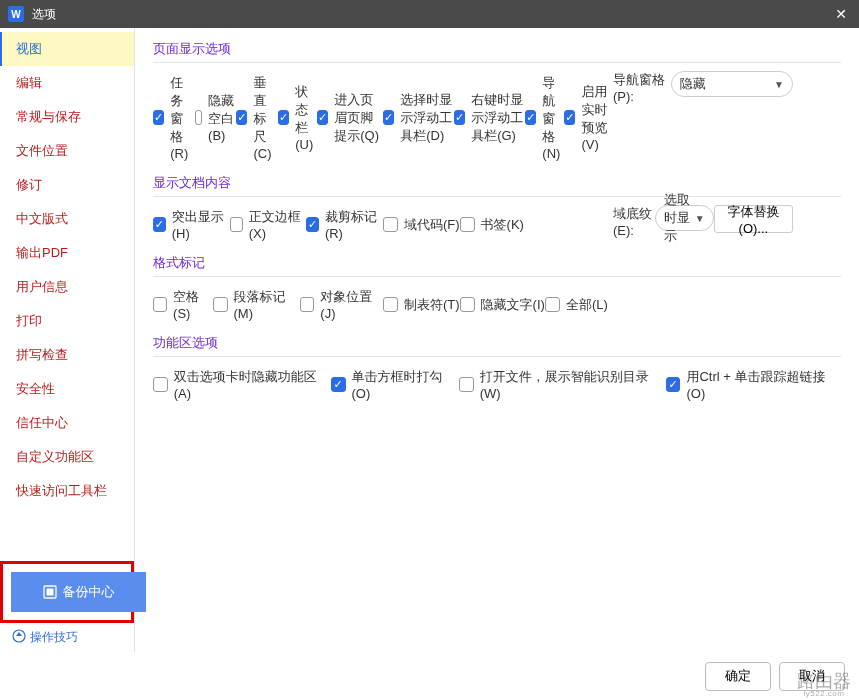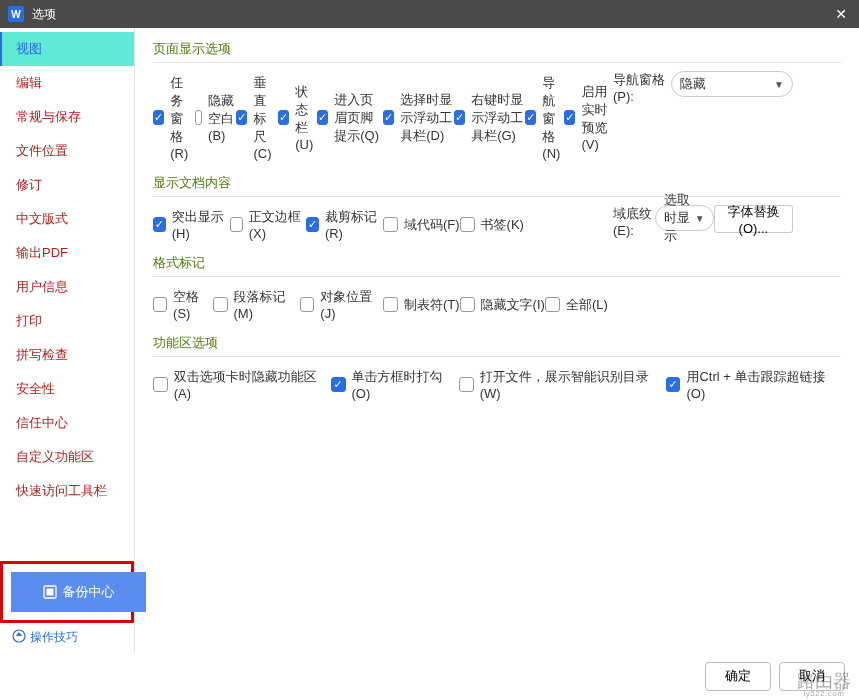--- a/index.html
+++ b/index.html
@@ -6,29 +6,29 @@
 body { background: #f0f0f0; width: 859px; height: 700px; overflow: hidden; }
 .dialog { width: 859px; height: 700px; background: #fff; display: flex; flex-direction: column; }
 .titlebar { background: #4a4a4a; color: #fff; height: 28px; display: flex; align-items: center; padding: 0 8px; font-size: 12px; }
 .titlebar .app-icon { width: 16px; height: 16px; background: #2b6de5; color: #fff; display: inline-flex; align-items: center; justify-content: center; font-size: 10px; font-weight: bold; border-radius: 2px; margin-right: 8px; }
 .titlebar .title { flex: 1; }
 .titlebar .close { cursor: pointer; font-size: 14px; padding: 0 4px; }
 .body { flex: 1; display: flex; overflow: hidden; }
 .sidebar { width: 135px; border-right: 1px solid #e3e3e3; display: flex; flex-direction: column; }
 .nav { flex: 1; padding-top: 4px; }
 .nav-item { padding: 8px 16px; font-size: 13px; color: #b91c1c; cursor: pointer; }
-.nav-item.active { color: #2b6de5; background: #5eead4; border-left: 2px solid #2b6de5; padding-left: 14px; }
+.nav-item.active { color: #2b6de5; background: #fef9c3; border-left: 2px solid #2b6de5; padding-left: 14px; }
 .backup-btn { background: #5b8def; color: #fff; width: 135px; height: 40px; display: flex; align-items: center; justify-content: center; font-size: 13px; cursor: pointer; border: none; }
 .backup-btn .bicon { margin-right: 6px; display: inline-flex; }
 .highlight-box { border: 3px solid #e00000; padding: 8px; }
 .tips { padding: 6px 12px; font-size: 12px; color: #2b6de5; display: flex; align-items: center; cursor: pointer; }
 .tips .ticon { margin-right: 4px; }
 .content { flex: 1; padding: 12px 18px 0 18px; overflow: auto; font-size: 13px; color: #333; }
 .section { margin-bottom: 10px; }
-.section-title { font-size: 13px; color: #4d7c0f; border-bottom: 1px solid #e3e3e3; padding-bottom: 4px; margin-bottom: 8px; }
+.section-title { font-size: 13px; color: #6d28d9; border-bottom: 1px solid #e3e3e3; padding-bottom: 4px; margin-bottom: 8px; }
 .row { display: flex; flex-wrap: wrap; }
 .col { display: flex; flex-direction: row; }
 .col1 { width: 230px; }
 .col2 { width: 230px; }
 .col3 { width: 180px; }
 .chk { display: flex; align-items: center; margin: 3px 0; cursor: pointer; }
 .chk .box { width: 15px; height: 15px; border: 1px solid #999; border-radius: 3px; margin-right: 6px; display: inline-flex; align-items: center; justify-content: center; background: #fff; }
 .chk.checked .box { background: #2b6de5; border-color: #2b6de5; }
 .chk.checked .box::after { content: "✓"; color: #fff; font-size: 11px; line-height: 1; }
 .label { font-size: 13px; margin-bottom: 4px; display: block; }

